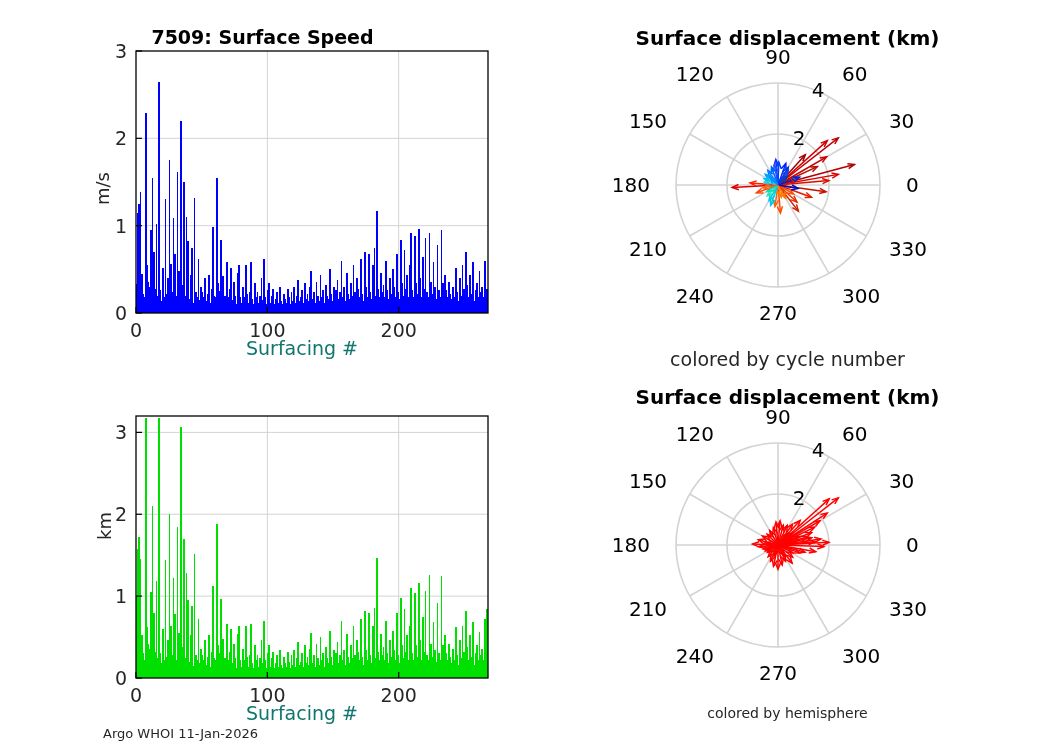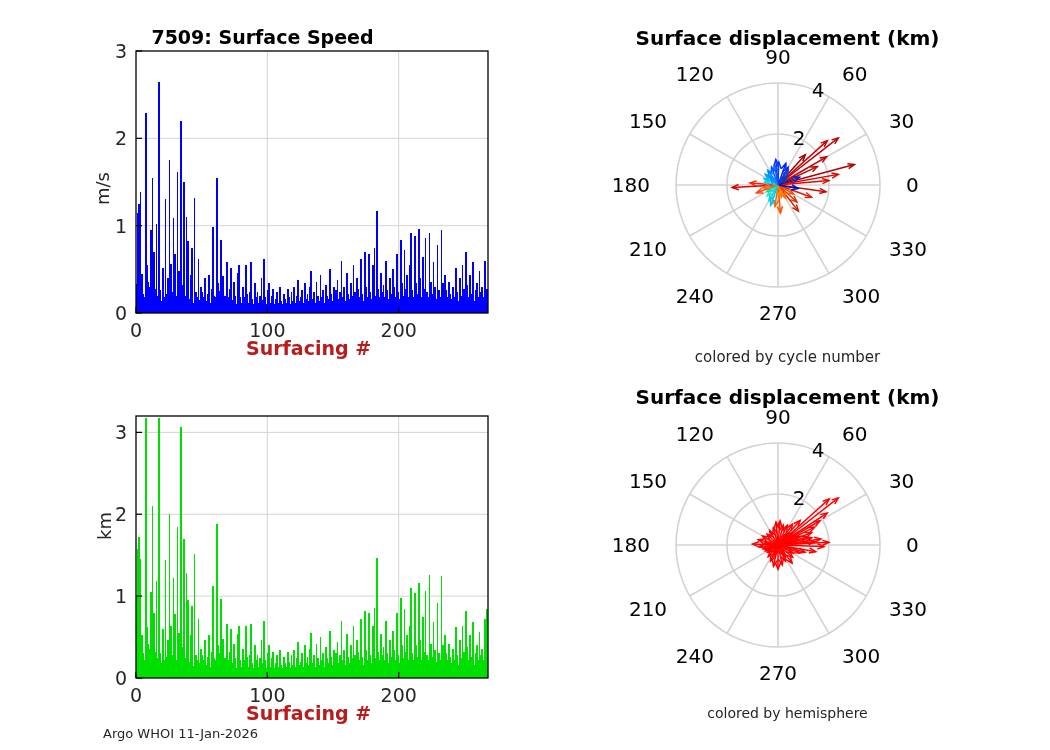--- a/index.html
+++ b/index.html
@@ -11,21 +11,21 @@
   #figure{position:absolute;left:0;top:0;width:1050px;height:556px;}
   .panel{position:absolute;}
   .ptitle{
     position:absolute;text-align:center;width:100%;
     font-weight:bold;color:#000;white-space:nowrap;
   }
   .caption{
     position:absolute;text-align:center;width:100%;
     color:#262626;white-space:nowrap;
   }
-  .axlabel{position:absolute;color:#b91c1c;white-space:nowrap;font-weight:bold;}
+  .axlabel{position:absolute;color:#0f766e;white-space:nowrap;}
   .ytitle{
     position:absolute;color:#262626;white-space:nowrap;
     transform-origin:0 0;transform:rotate(-90deg);
   }
   .footer{position:absolute;color:#262626;white-space:nowrap;}
   svg{display:block;}
 </style>
 </head>
 <body>
 
@@ -436,21 +436,21 @@
         <text x="142.1" y="128.0" text-anchor="end" font-size="20" fill="#000" font-family="&quot;DejaVu Sans&quot;,&quot;Liberation Sans&quot;,sans-serif">150</text>
         <text x="125.0" y="192.0" text-anchor="end" font-size="20" fill="#000" font-family="&quot;DejaVu Sans&quot;,&quot;Liberation Sans&quot;,sans-serif">180</text>
         <text x="142.1" y="256.0" text-anchor="end" font-size="20" fill="#000" font-family="&quot;DejaVu Sans&quot;,&quot;Liberation Sans&quot;,sans-serif">210</text>
         <text x="189.0" y="302.9" text-anchor="end" font-size="20" fill="#000" font-family="&quot;DejaVu Sans&quot;,&quot;Liberation Sans&quot;,sans-serif">240</text>
         <text x="253.0" y="320.0" text-anchor="middle" font-size="20" fill="#000" font-family="&quot;DejaVu Sans&quot;,&quot;Liberation Sans&quot;,sans-serif">270</text>
         <text x="317.0" y="302.9" text-anchor="start" font-size="20" fill="#000" font-family="&quot;DejaVu Sans&quot;,&quot;Liberation Sans&quot;,sans-serif">300</text>
         <text x="363.9" y="256.0" text-anchor="start" font-size="20" fill="#000" font-family="&quot;DejaVu Sans&quot;,&quot;Liberation Sans&quot;,sans-serif">330</text>
         <text x="274.1" y="144.7" text-anchor="middle" font-size="20" fill="#000" font-family="&quot;DejaVu Sans&quot;,&quot;Liberation Sans&quot;,sans-serif">2</text>
         <text x="293.2" y="97.4" text-anchor="middle" font-size="20" fill="#000" font-family="&quot;DejaVu Sans&quot;,&quot;Liberation Sans&quot;,sans-serif">4</text>
       </svg>
-    <div class="caption" style="left:0;top:348px;font-size:15px;">colored by cycle number</div>
+    <div class="caption" style="left:0;top:348px;font-size:19px;">colored by cycle number</div>
   </div>
 
   <div class="panel" id="panel-displacement" style="left:0;top:375px;width:525px;height:375px;">
     <svg id="svg-disp" width="525" height="375">
         <rect x="136" y="41" width="352" height="262" fill="#ffffff"></rect>
         <line x1="136" y1="221.125" x2="488" y2="221.125" stroke="#d3d3d3" stroke-width="1"></line>
         <line x1="136" y1="139.25" x2="488" y2="139.25" stroke="#d3d3d3" stroke-width="1"></line>
         <line x1="136" y1="57.375" x2="488" y2="57.375" stroke="#d3d3d3" stroke-width="1"></line>
         <line x1="267.34328358208955" y1="41" x2="267.34328358208955" y2="303" stroke="#d3d3d3" stroke-width="1"></line>
         <line x1="398.6865671641791" y1="41" x2="398.6865671641791" y2="303" stroke="#d3d3d3" stroke-width="1"></line>

